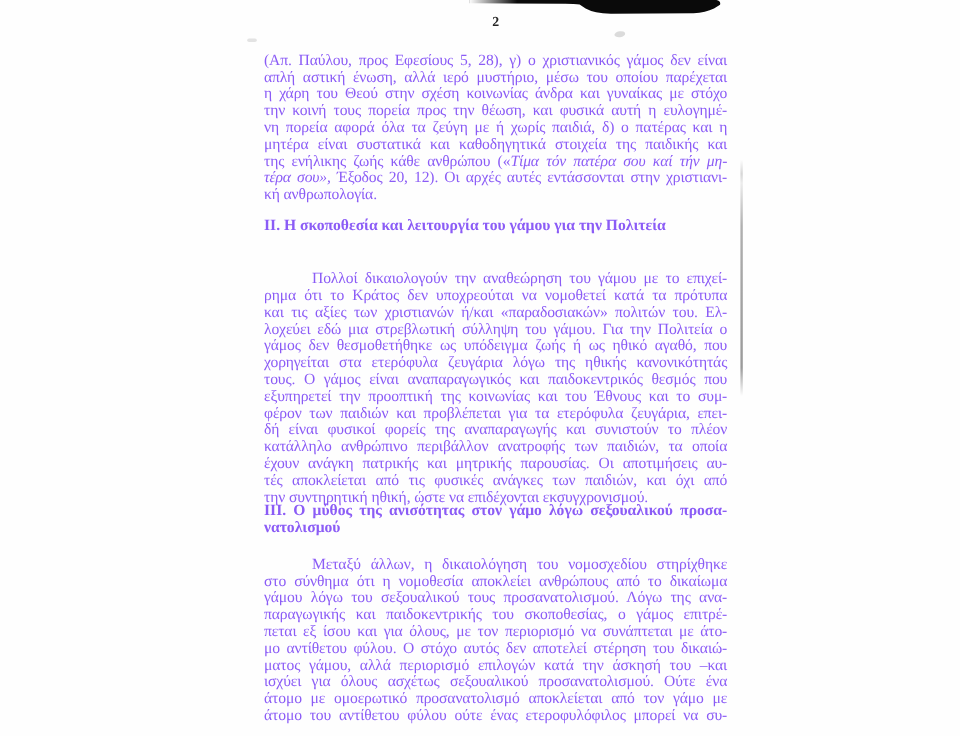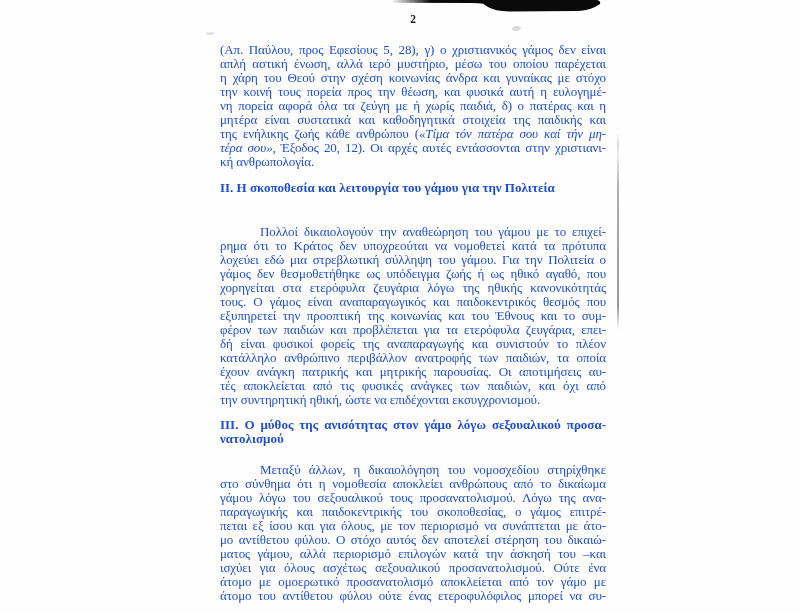--- a/index.html
+++ b/index.html
@@ -31,21 +31,21 @@
     background:linear-gradient(to bottom,
       rgba(200,200,200,0) 0%, #d6d6d6 6%, #ececec 10%,
       #b0b0b0 28%, #a2a2a2 60%, #9a9a9a 88%, rgba(150,150,150,0) 100%);
   }
 
   
   .pagenum{
     position:absolute;left:220px;top:13px;width:386px;
     text-align:center;font-size:11.5px;font-weight:bold;color:#262626;
   }
-  .block{position:absolute;left:220px;width:386px;color:#1d4ed8;}
+  .block{position:absolute;left:220px;width:386px;color:#8b5cf6;}
   .line{
     font-size:13px;line-height:14px;
     letter-spacing:-0.1px;
     text-align:justify;text-align-last:justify;text-justify:inter-word;
     white-space:nowrap;
   }
   .line.end{text-align-last:left;}
   .line.ind{padding-left:40px;margin-top:16px;}
   .heading .line{font-weight:bold;letter-spacing:0;}
 
@@ -84,20 +84,21 @@
         <div class="line" data-name="text-line">της ενήλικης ζωής κάθε ανθρώπου («<i>Τίμα τόν πατέρα σου καί τήν μη-</i></div>
         <div class="line" data-name="text-line"><i>τέρα σου»,</i> Έξοδος 20, 12). Οι αρχές αυτές εντάσσονται στην χριστιανι-</div>
         <div class="line end" data-name="text-line">κή ανθρωπολογία.</div>
       </div>
       <div class="block heading" data-name="section-ii-heading">
         <div class="line end" data-name="text-line">ΙΙ. Η σκοποθεσία και λειτουργία του γάμου για την Πολιτεία</div>
       </div>
       <div class="block paragraph" data-name="section-ii-paragraph">
         <div class="line ind" data-name="text-line">Πολλοί δικαιολογούν την αναθεώρηση του γάμου με το επιχεί-</div>
         <div class="line" data-name="text-line">ρημα ότι το Κράτος δεν υποχρεούται να νομοθετεί κατά τα πρότυπα</div>
+        <div class="line" data-name="text-line">και τις αξίες των χριστιανών ή/και «παραδοσιακών» πολιτών του. Ελ-</div>
         <div class="line" data-name="text-line">λοχεύει εδώ μια στρεβλωτική σύλληψη του γάμου. Για την Πολιτεία ο</div>
         <div class="line" data-name="text-line">γάμος δεν θεσμοθετήθηκε ως υπόδειγμα ζωής ή ως ηθικό αγαθό, που</div>
         <div class="line" data-name="text-line">χορηγείται στα ετερόφυλα ζευγάρια λόγω της ηθικής κανονικότητάς</div>
         <div class="line" data-name="text-line">τους. Ο γάμος είναι αναπαραγωγικός και παιδοκεντρικός θεσμός που</div>
         <div class="line" data-name="text-line">εξυπηρετεί την προοπτική της κοινωνίας και του Έθνους και το συμ-</div>
         <div class="line" data-name="text-line">φέρον των παιδιών και προβλέπεται για τα ετερόφυλα ζευγάρια, επει-</div>
         <div class="line" data-name="text-line">δή είναι φυσικοί φορείς της αναπαραγωγής και συνιστούν το πλέον</div>
         <div class="line" data-name="text-line">κατάλληλο ανθρώπινο περιβάλλον ανατροφής των παιδιών, τα οποία</div>
         <div class="line" data-name="text-line">έχουν ανάγκη πατρικής και μητρικής παρουσίας. Οι αποτιμήσεις αυ-</div>
         <div class="line" data-name="text-line">τές αποκλείεται από τις φυσικές ανάγκες των παιδιών, και όχι από</div>

